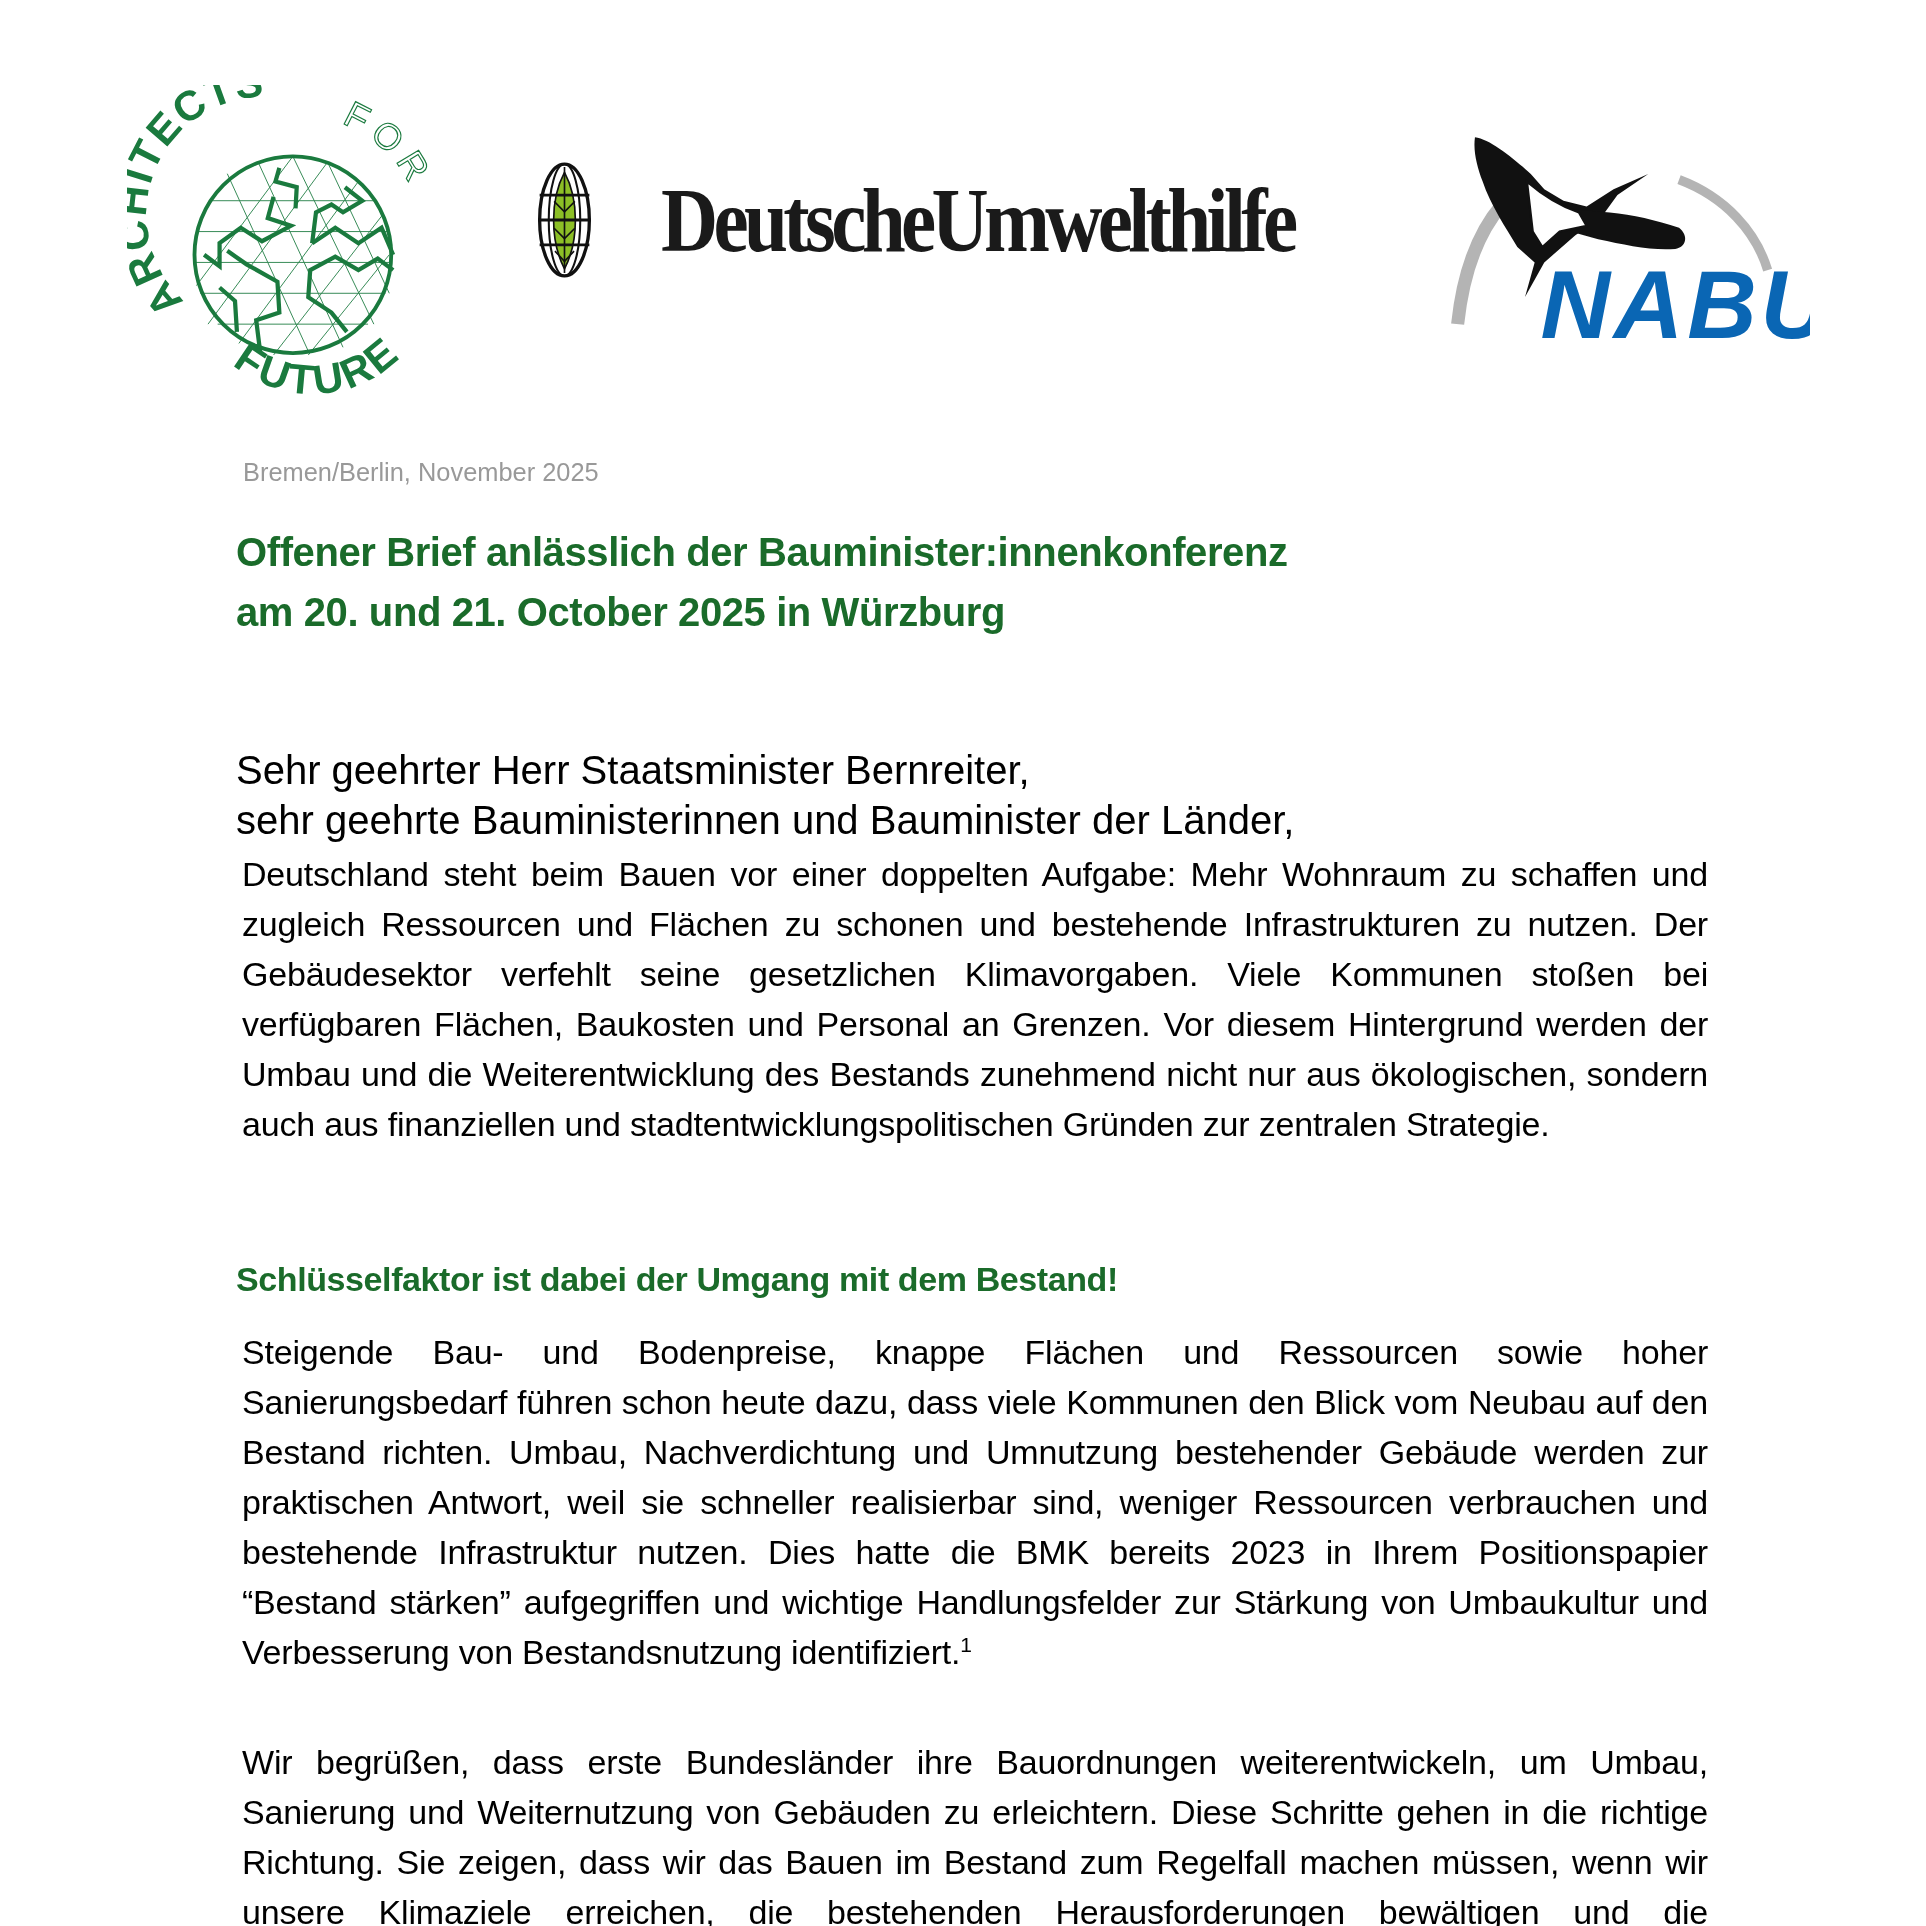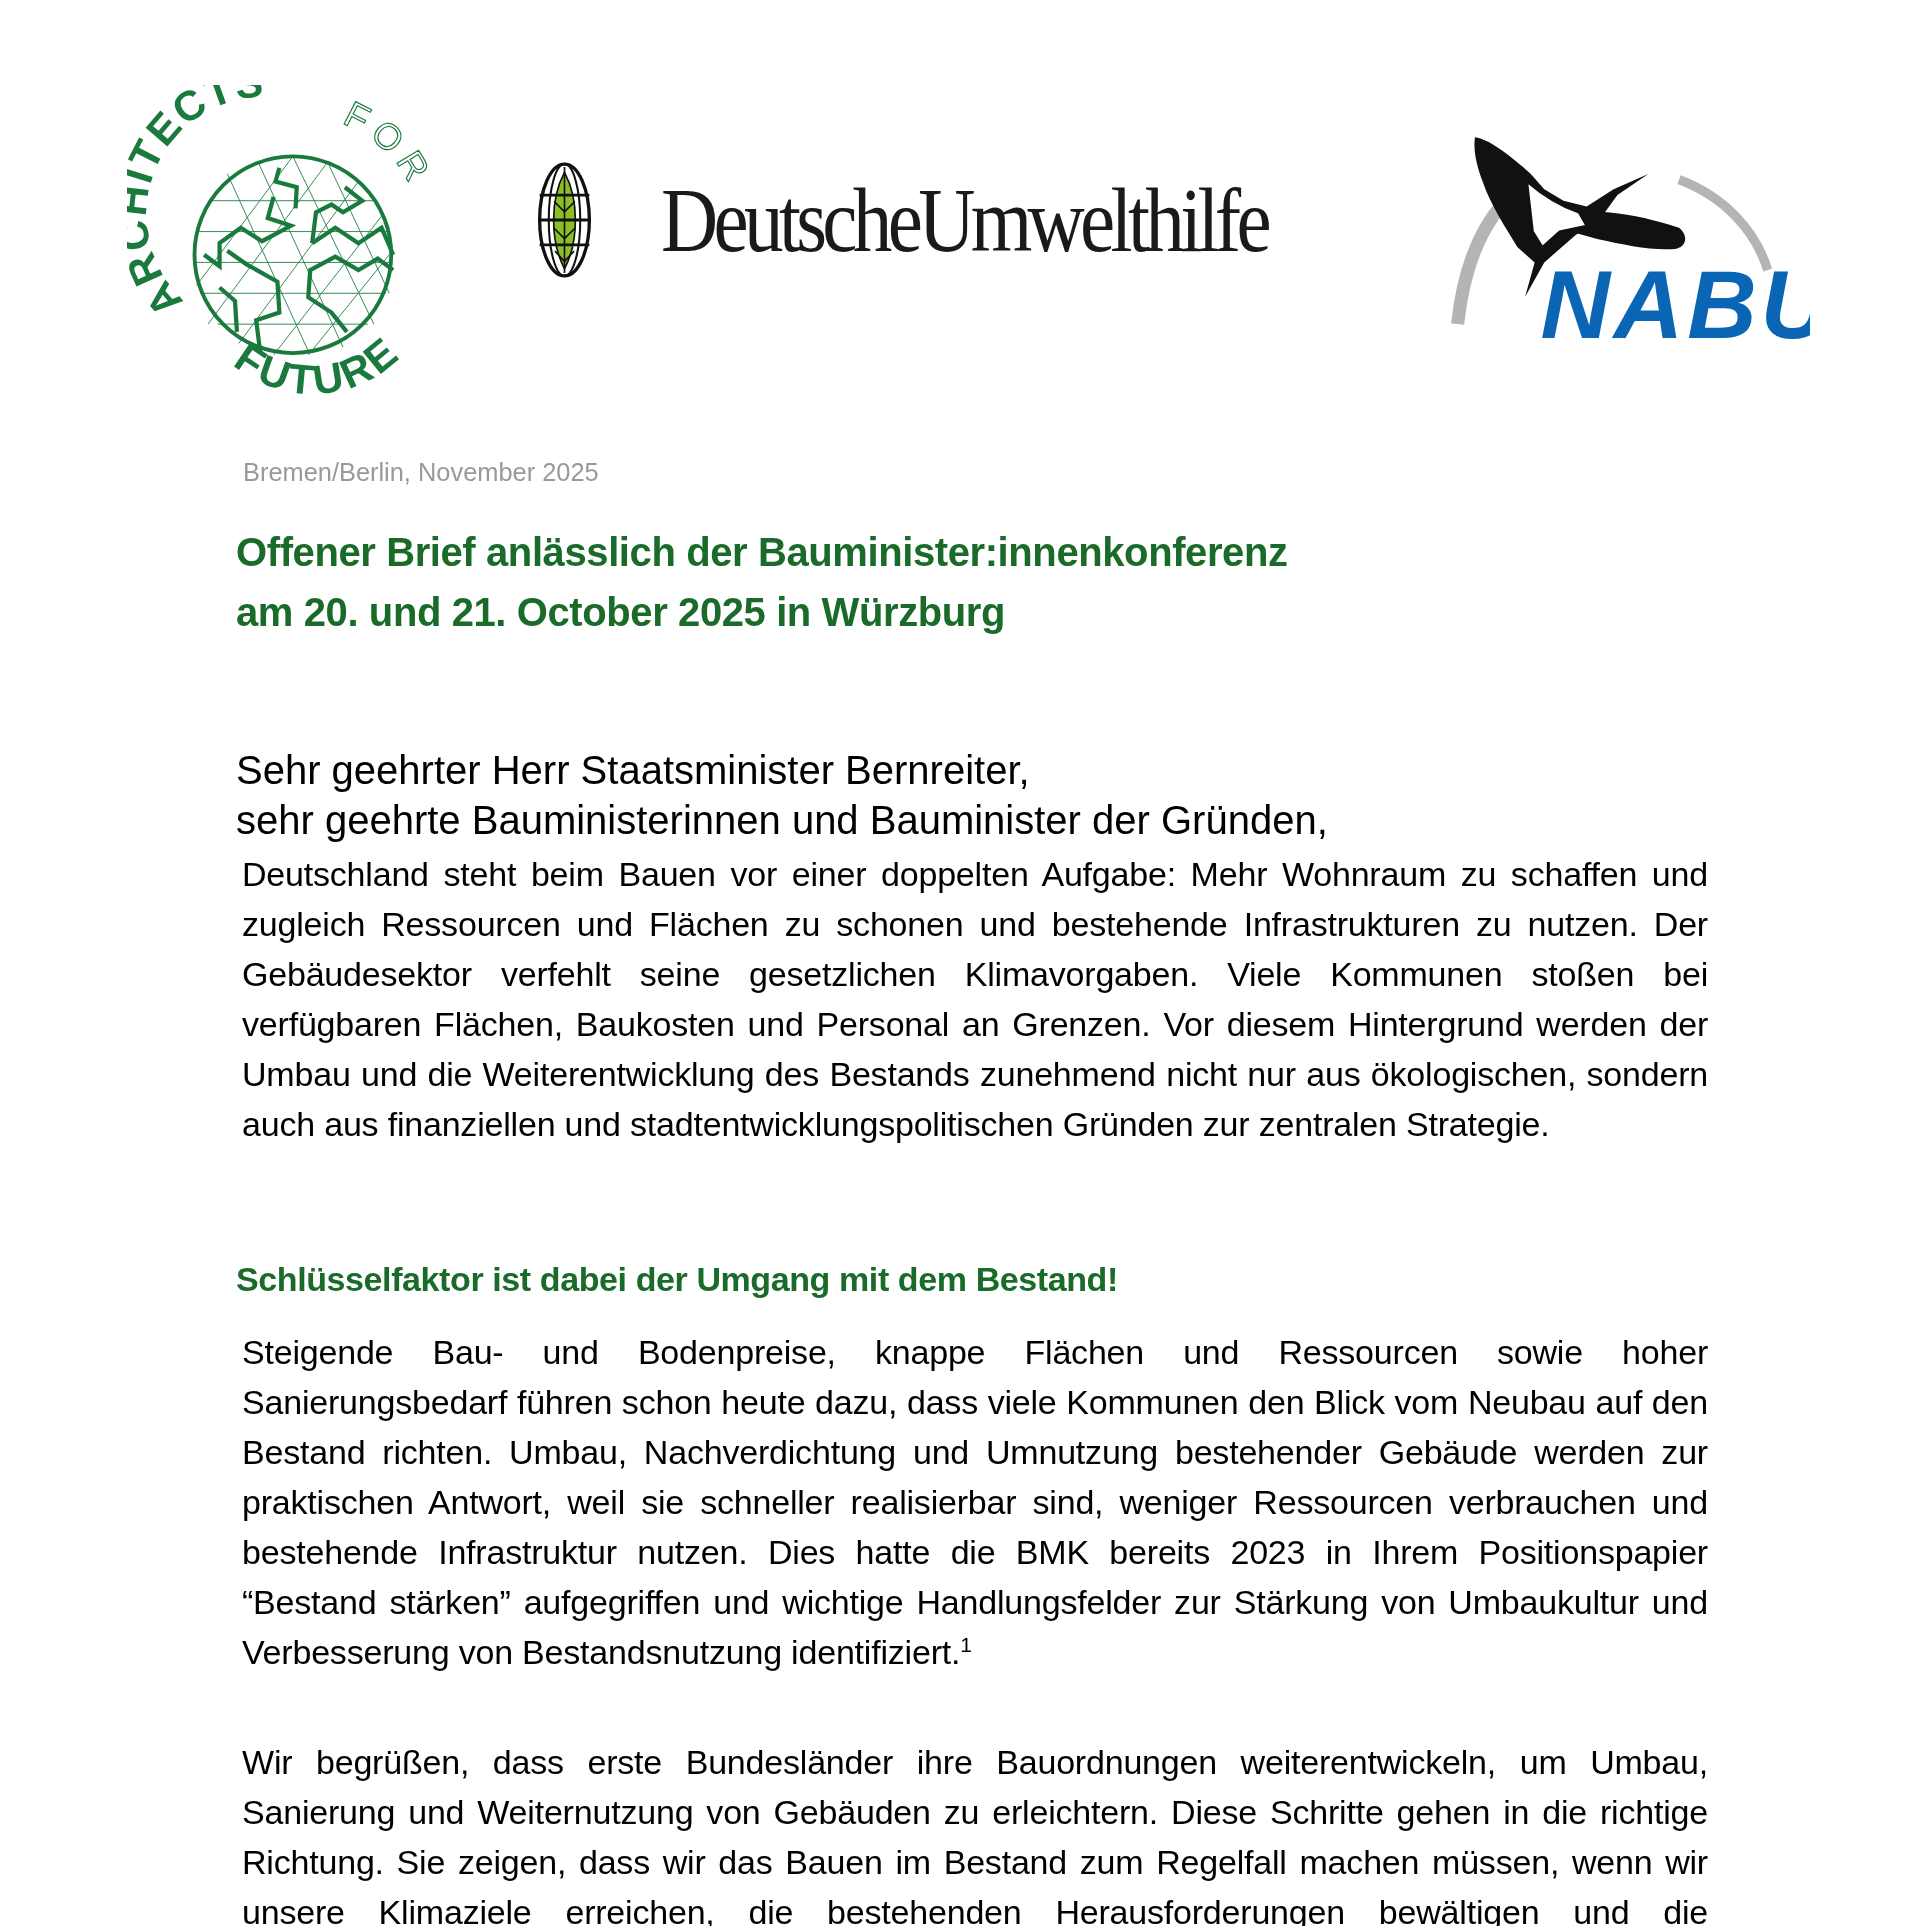--- a/index.html
+++ b/index.html
@@ -27,20 +27,21 @@
       position: absolute;
       left: 127px; top: 85px;
       width: 324px; height: 324px;
     }
     .logo-duh {
       position: absolute;
       left: 505px; top: 162px;
       width: 925px; height: 116px;
       display: flex;
       align-items: center;
+      font-weight: bold;
     }
     .logo-duh .globe {
       width: 119px; height: 116px;
       flex: 0 0 auto;
     }
     .logo-duh .wordmark {
       margin-left: 37px;
       font-family: "Liberation Serif", "DejaVu Serif", serif;
       font-size: 92px;
       letter-spacing: -5.4px;
@@ -185,21 +186,21 @@
 
   <div class="dateline">Bremen/Berlin, November 2025</div>
 
   <div class="headline">
     <div>Offener Brief anlässlich der Bauminister:innenkonferenz</div>
     <div>am 20. und 21. October 2025 in Würzburg</div>
   </div>
 
   <div class="salutation">
     <div>Sehr geehrter Herr Staatsminister Bernreiter,</div>
-    <div>sehr geehrte Bauministerinnen und Bauminister der Gründen,</div>
+    <div>sehr geehrte Bauministerinnen und Bauminister der Länder,</div>
   </div>
 
   <p class="para" style="top: 849px; margin:0;">Deutschland steht beim Bauen vor einer doppelten Aufgabe: Mehr Wohnraum zu schaffen und zugleich Ressourcen und Flächen zu schonen und bestehende Infrastrukturen zu nutzen. Der Gebäudesektor verfehlt seine gesetzlichen Klimavorgaben. Viele Kommunen stoßen bei verfügbaren Flächen, Baukosten und Personal an Grenzen. Vor diesem Hintergrund werden der Umbau und die Weiterentwicklung des Bestands zunehmend nicht nur aus ökologischen, sondern auch aus finanziellen und stadtentwicklungspolitischen Gründen zur zentralen Strategie.</p>
 
   <div class="subhead">Schlüsselfaktor ist dabei der Umgang mit dem Bestand!</div>
 
   <p class="para" style="top: 1327px; margin:0;"><span>Steigende Bau- und Bodenpreise, knappe Flächen und Ressourcen sowie hoher Sanierungsbedarf führen schon heute dazu, dass viele Kommunen den Blick vom Neubau auf den Bestand richten. Umbau, Nachverdichtung und Umnutzung bestehender Gebäude werden zur praktischen Antwort, weil sie schneller realisierbar sind, weniger Ressourcen verbrauchen und bestehende Infrastruktur nutzen. Dies hatte die BMK bereits 2023 in Ihrem Positionspapier “Bestand stärken” aufgegriffen und wichtige Handlungsfelder zur Stärkung von Umbaukultur und Verbesserung von Bestandsnutzung identifiziert.</span><sup>1</sup></p>
 
   <p class="para" style="top: 1737px; margin:0;">Wir begrüßen, dass erste Bundesländer ihre Bauordnungen weiterentwickeln, um Umbau, Sanierung und Weiternutzung von Gebäuden zu erleichtern. Diese Schritte gehen in die richtige Richtung. Sie zeigen, dass wir das Bauen im Bestand zum Regelfall machen müssen, wenn wir unsere Klimaziele erreichen, die bestehenden Herausforderungen bewältigen und die Zukunftsfähigkeit der deutschen Bauwirtschaft sichern wollen, indem sie Innovationen hervorbringt und sich an veränderte Rahmenbedingungen anpasst. Gleichzeitig fehlt es bisher an Geschwindigkeit und einer zukunftssicheren Zielsetzung der Länder, um Planungssicherheit zu schaffen und zeitnah den Weg für umbaugerechte Bauordnungen (inkl. Muster-Bauordnung) zu ebnen.</p>
 

